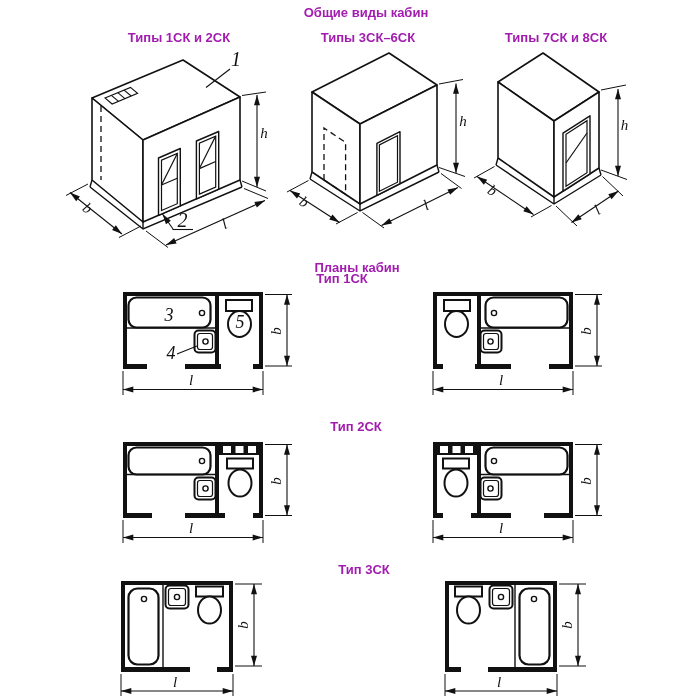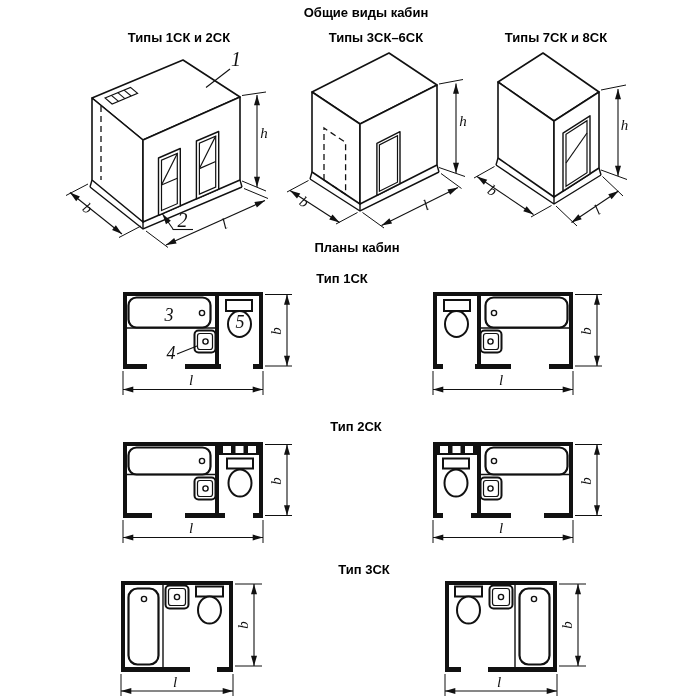--- a/index.html
+++ b/index.html
@@ -1,19 +1,19 @@
 <!DOCTYPE html>
 <html><head>
 <meta charset="utf-8">
 <style>
   html,body{margin:0;padding:0;background:#fff;}
   .page{position:relative;width:700px;height:700px;background:#fff;overflow:hidden;
         font-family:"Liberation Sans",sans-serif;}
   .heading{position:absolute;transform:translateX(-50%);white-space:nowrap;
-           font:bold 13px "Liberation Sans",sans-serif;color:#000000;}
+           font:bold 13px "Liberation Sans",sans-serif;color:#a21caf;}
   svg.drawing{position:absolute;left:0;top:0;}
   .edge{fill:#fff;stroke:#111;stroke-width:1.6;stroke-linejoin:round;}
   .door{fill:#fff;stroke:#111;stroke-width:1.4;stroke-linejoin:round;}
   .ln{stroke:#111;stroke-width:1.4;fill:none;}
   .thin{stroke:#111;stroke-width:1.1;fill:none;}
   .dash{stroke:#111;stroke-width:1.3;fill:none;stroke-dasharray:6 4;}
   .wall{fill:#111;stroke:none;}
   .hole{fill:#fff;stroke:none;}
   .fix{fill:#fff;stroke:#111;stroke-width:2;}
   .fixb{fill:#fff;stroke:#111;stroke-width:2.2;}
@@ -28,23 +28,23 @@
   .callout{font:italic 20px "Liberation Serif",serif;}
   .callout-sm{font:italic 18px "Liberation Serif",serif;}
 </style>
 </head>
 <body>
 
 <div class="page">
 
   <div class="heading" style="left:366px;top:5px;">Общие виды кабин</div>
   <div class="heading" style="left:179px;top:30px;">Типы 1СК и 2СК</div>
-  <div class="heading" style="left:376px;top:30px;">Типы 3СК–6СК</div>
+  <div class="heading" style="left:368px;top:30px;">Типы 3СК–6СК</div>
   <div class="heading" style="left:556px;top:30px;">Типы 7СК и 8СК</div>
-  <div class="heading" style="left:357px;top:240px;">Планы кабин</div>
+  <div class="heading" style="left:357px;top:260px;">Планы кабин</div>
   <div class="heading" style="left:342px;top:271px;">Тип 1СК</div>
   <div class="heading" style="left:356px;top:419px;">Тип 2СК</div>
   <div class="heading" style="left:352px;top:562px;margin-left:12px;">Тип 3СК</div>
 
   <svg class="drawing" width="700" height="700" viewBox="0 0 700 700">
     <defs>
       <marker id="arr" markerUnits="userSpaceOnUse" markerWidth="12" markerHeight="9" viewBox="0 0 12 9" refX="11.3" refY="4.5" orient="auto-start-reverse">
         <path d="M11.3,4.5 L1,7.5 L1,1.5 Z" fill="#111"></path>
       </marker>
     </defs>

